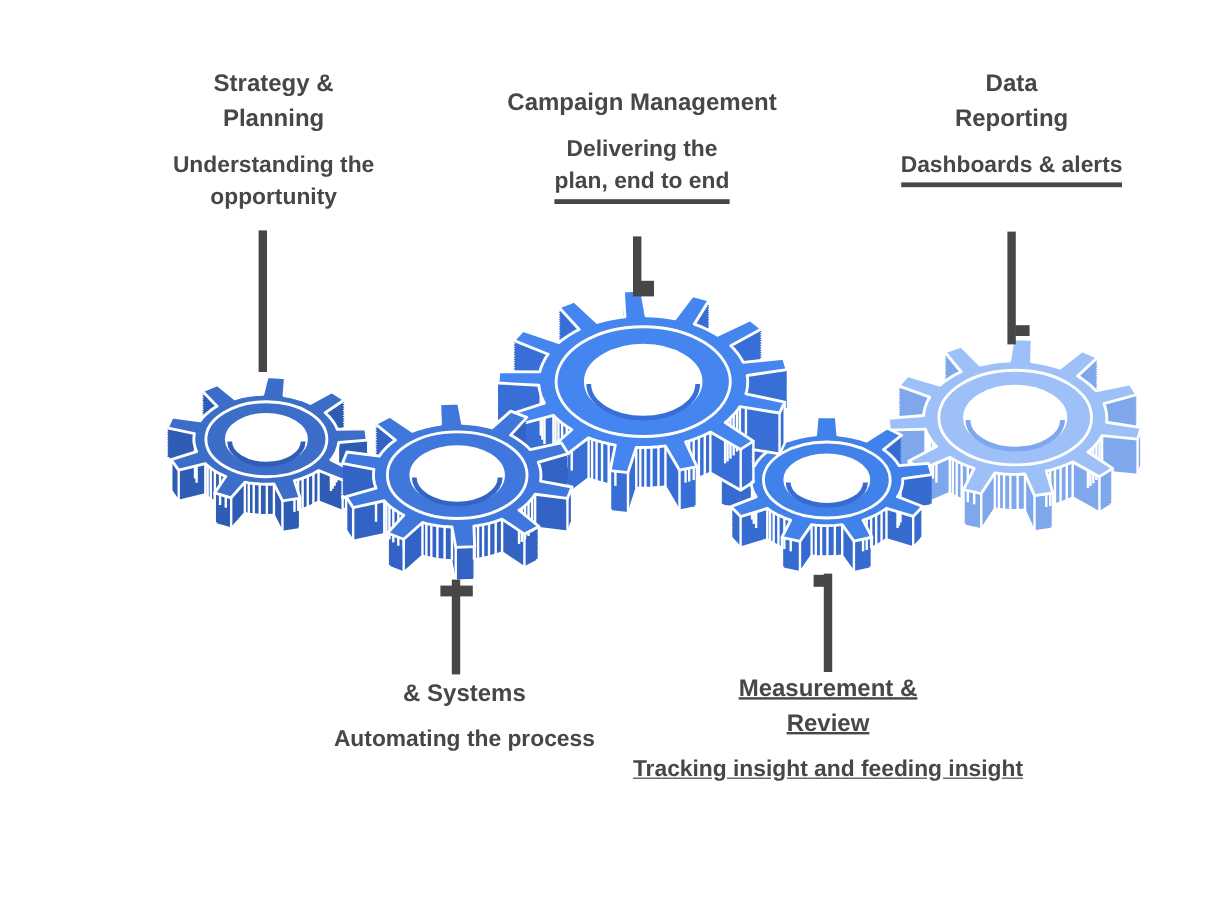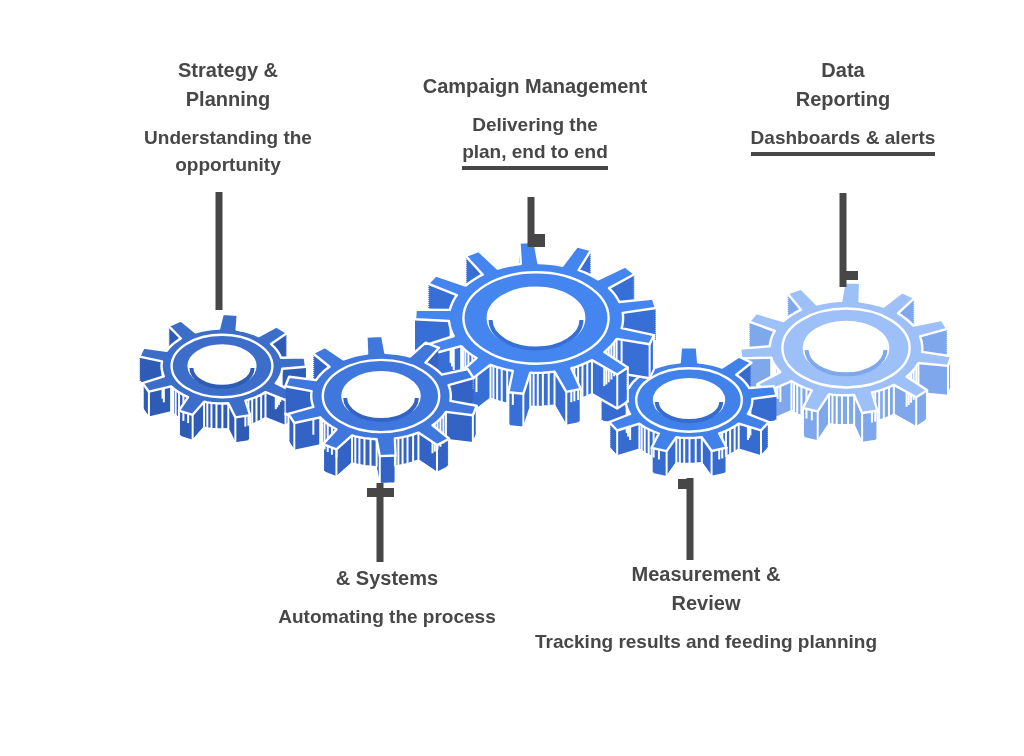--- a/index.html
+++ b/index.html
@@ -12,21 +12,21 @@
   .label .title{font-size:20px;font-weight:700;line-height:1.45;}
   .label .subtitle{font-size:19px;font-weight:600;line-height:1.42;margin-top:11px;}
   .line{display:block;white-space:nowrap;}
   .line:empty{display:none;}
   .line.u{display:inline-block;border-bottom:4px solid #474747;padding-bottom:0;}
   
   #lb0{left:78px;  top:56px;  width:300px;}
   #lb1{left:385px; top:72px;  width:300px;}
   #lb2{left:693px; top:56px;  width:300px;}
   #lb3{left:227px; top:564px; width:320px;}
-  #lb4{left:516px; top:560px; width:380px;}
+  #lb4{left:500px; top:560px; width:380px;text-decoration:underline;}
 </style>
 </head>
 <body>
 
 <div class="stage">
 
   <svg id="gears-svg" width="1024" height="756" viewBox="0 0 1024 756">
       <g>
         <path d="M911.1,402.7L908.7,405.0L906.6,406.7L927.2,420.3L916.2,427.2L893.9,414.9L889.0,417.1L883.8,419.1L879.2,420.6L875.2,421.7L871.9,422.5L877.4,440.8L862.1,443.0L854.1,425.0L848.1,425.3L842.0,425.3L836.7,425.0L832.4,424.6L829.0,424.1L817.7,441.3L802.9,438.0L811.8,420.3L806.5,418.5L801.4,416.4L797.3,414.4L794.0,412.6L791.5,411.1L767.0,421.8L757.4,414.1L780.4,402.1L777.5,398.8L775.0,395.3L773.2,392.3L772.0,389.7L771.3,387.6L741.3,388.4L740.0,378.6L769.7,376.3L770.2,372.5L771.1,368.8L772.3,365.6L773.6,363.0L774.8,361.0L748.9,351.6L756.3,343.0L783.3,351.0L787.0,348.0L791.1,345.2L794.8,342.9L798.1,341.1L800.9,339.8L787.3,323.3L801.0,318.5L816.8,334.3L822.5,333.0L828.4,332.0L833.5,331.3L837.9,331.0L841.3,330.8L844.4,312.3L860.1,312.9L859.6,331.4L865.5,332.3L871.4,333.4L876.2,334.6L880.2,335.7L883.3,336.7L901.9,322.2L914.6,327.9L898.0,343.4L902.3,346.1L906.2,349.0L909.3,351.6L911.6,353.9L913.4,355.7L941.7,349.8L947.4,358.9L920.0,366.3L921.2,370.0L922.0,373.8L922.3,377.0L922.3,379.7L922.1,381.9L951.1,386.3L948.0,395.9L918.4,393.0L916.3,396.5L913.6,399.9Z" fill="#7fa8ec" stroke="#fff" stroke-width="2.4" stroke-linejoin="round"></path>
         <path d="M911.1,400.7L908.7,403.0L906.6,404.7L927.2,418.3L916.2,425.2L893.9,412.9L889.0,415.1L883.8,417.1L879.2,418.6L875.2,419.7L871.9,420.5L877.4,438.8L862.1,441.0L854.1,423.0L848.1,423.3L842.0,423.3L836.7,423.0L832.4,422.6L829.0,422.1L817.7,439.3L802.9,436.0L811.8,418.3L806.5,416.5L801.4,414.4L797.3,412.4L794.0,410.6L791.5,409.1L767.0,419.8L757.4,412.1L780.4,400.1L777.5,396.8L775.0,393.3L773.2,390.3L772.0,387.7L771.3,385.6L741.3,386.4L740.0,376.6L769.7,374.3L770.2,370.5L771.1,366.8L772.3,363.6L773.6,361.0L774.8,359.0L748.9,349.6L756.3,341.0L783.3,349.0L787.0,346.0L791.1,343.2L794.8,340.9L798.1,339.1L800.9,337.8L787.3,321.3L801.0,316.5L816.8,332.3L822.5,331.0L828.4,330.0L833.5,329.3L837.9,329.0L841.3,328.8L844.4,310.3L860.1,310.9L859.6,329.4L865.5,330.3L871.4,331.4L876.2,332.6L880.2,333.7L883.3,334.7L901.9,320.2L914.6,325.9L898.0,341.4L902.3,344.1L906.2,347.0L909.3,349.6L911.6,351.9L913.4,353.7L941.7,347.8L947.4,356.9L920.0,364.3L921.2,368.0L922.0,371.8L922.3,375.0L922.3,377.7L922.1,379.9L951.1,384.3L948.0,393.9L918.4,391.0L916.3,394.5L913.6,397.9Z" fill="#7fa8ec"></path>
@@ -378,17 +378,17 @@
       <span class="line">Automating the process</span>
     </div>
   </div>
 
   <div class="label" id="lb4">
     <div class="title">
       <span class="line">Measurement &amp;</span>
       <span class="line">Review</span>
     </div>
     <div class="subtitle">
-      <span class="line">Tracking results and feeding planning</span>
+      <span class="line">Tracking insight and feeding insight</span>
     </div>
   </div>
 
 </div>
 
 </body></html>

